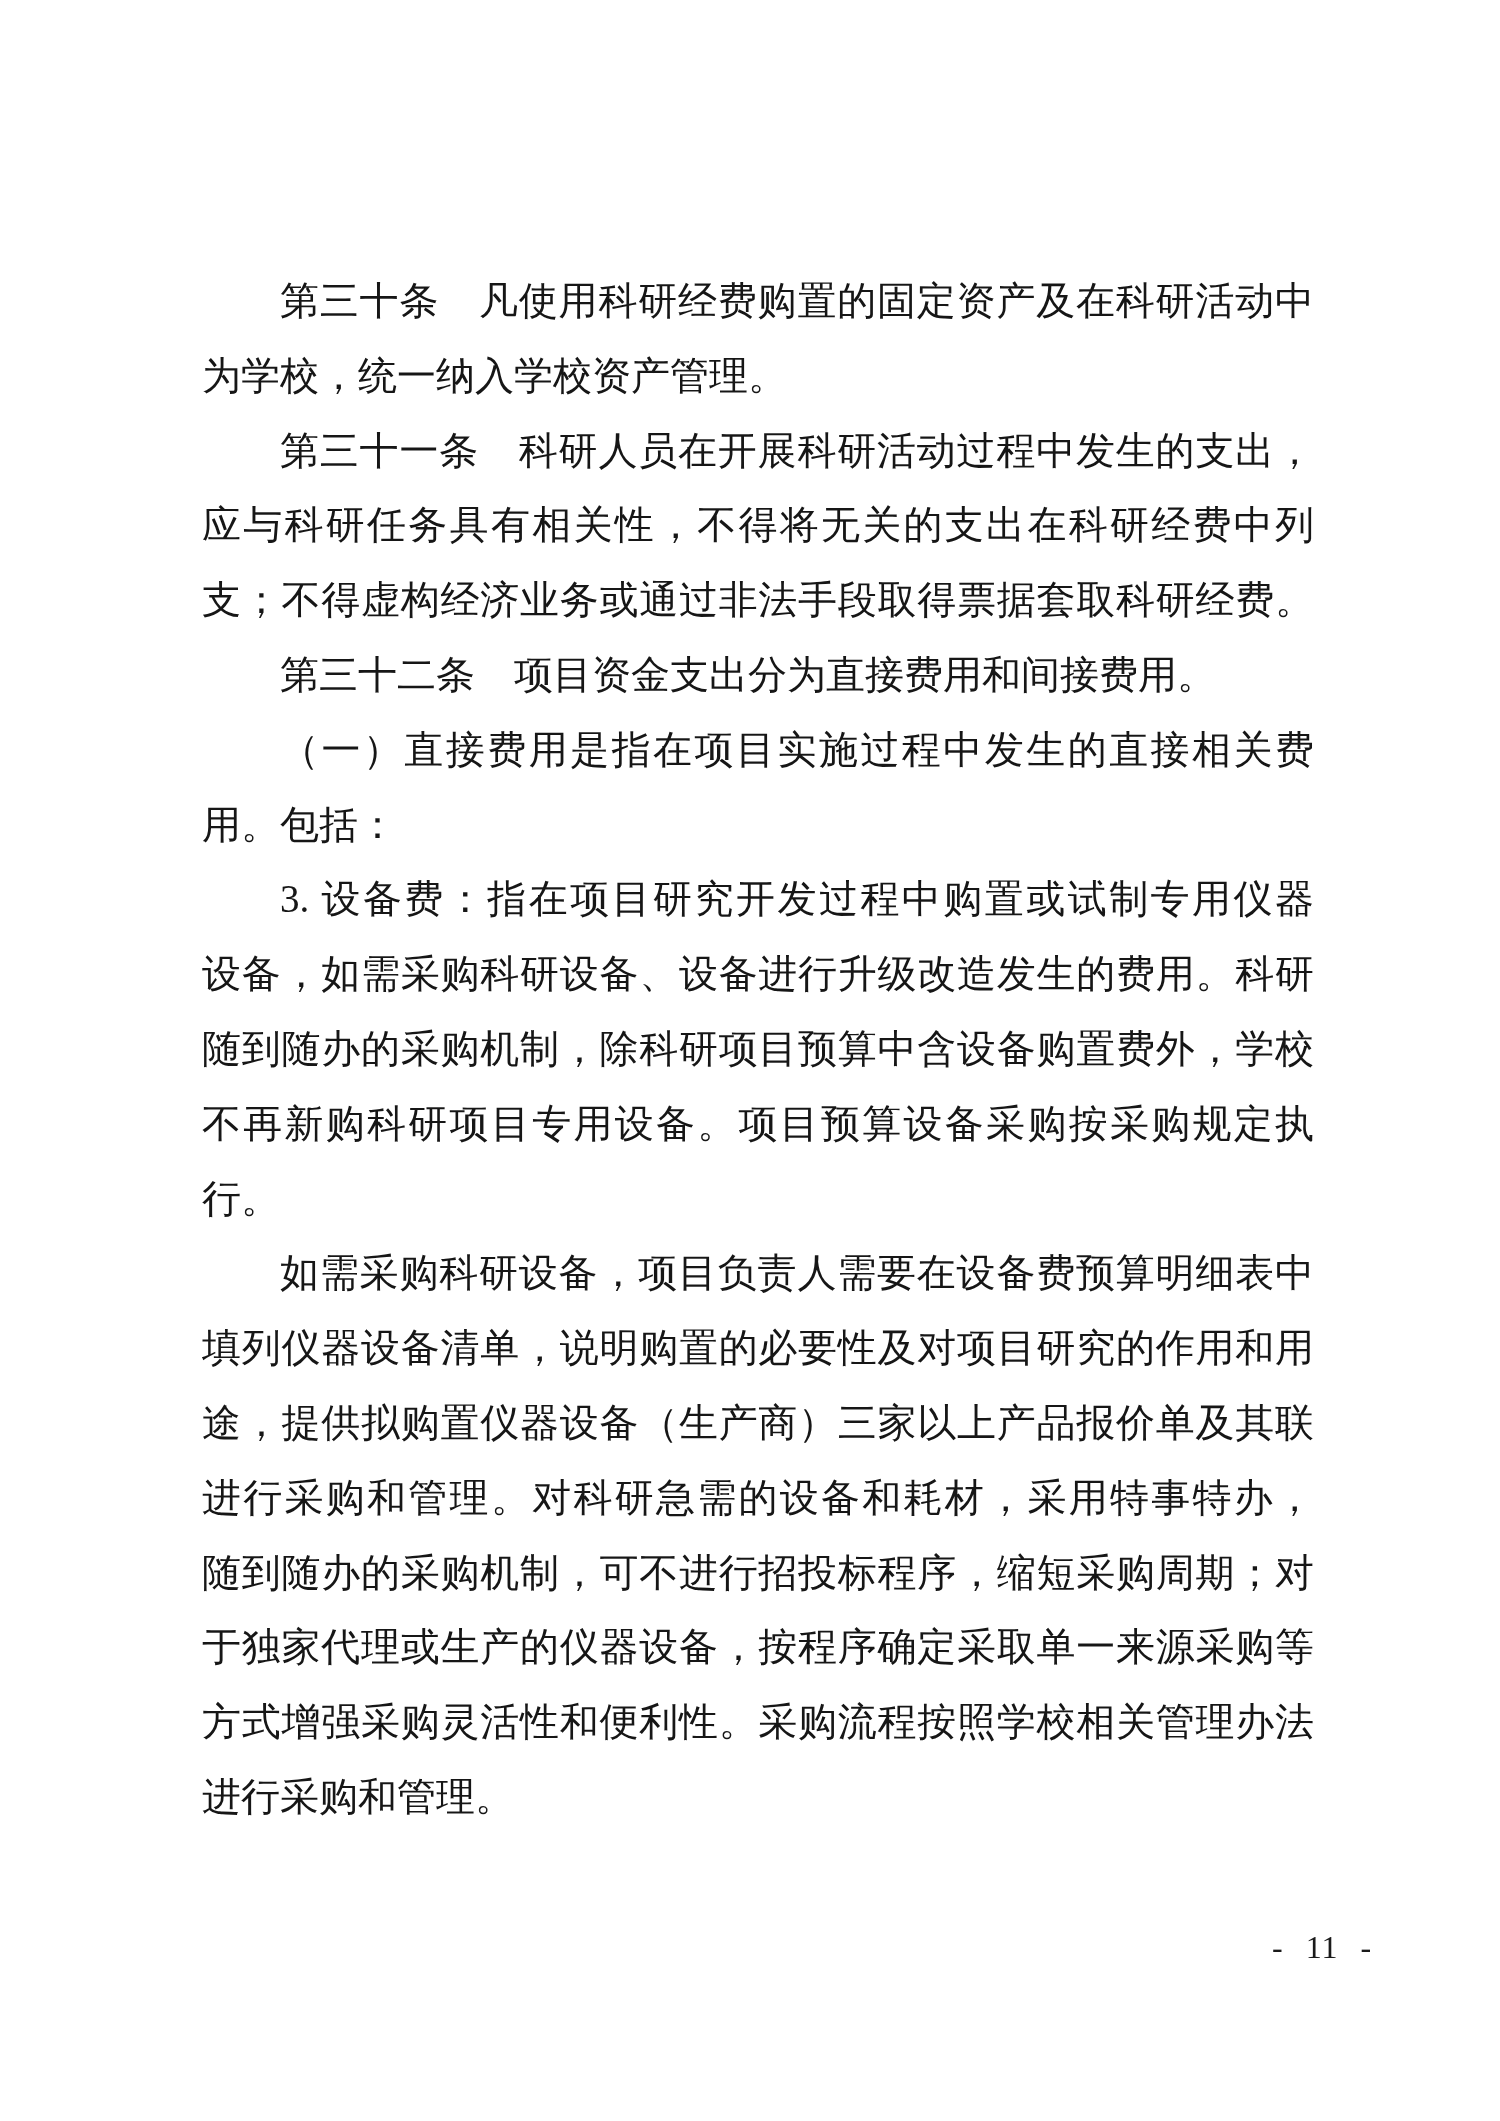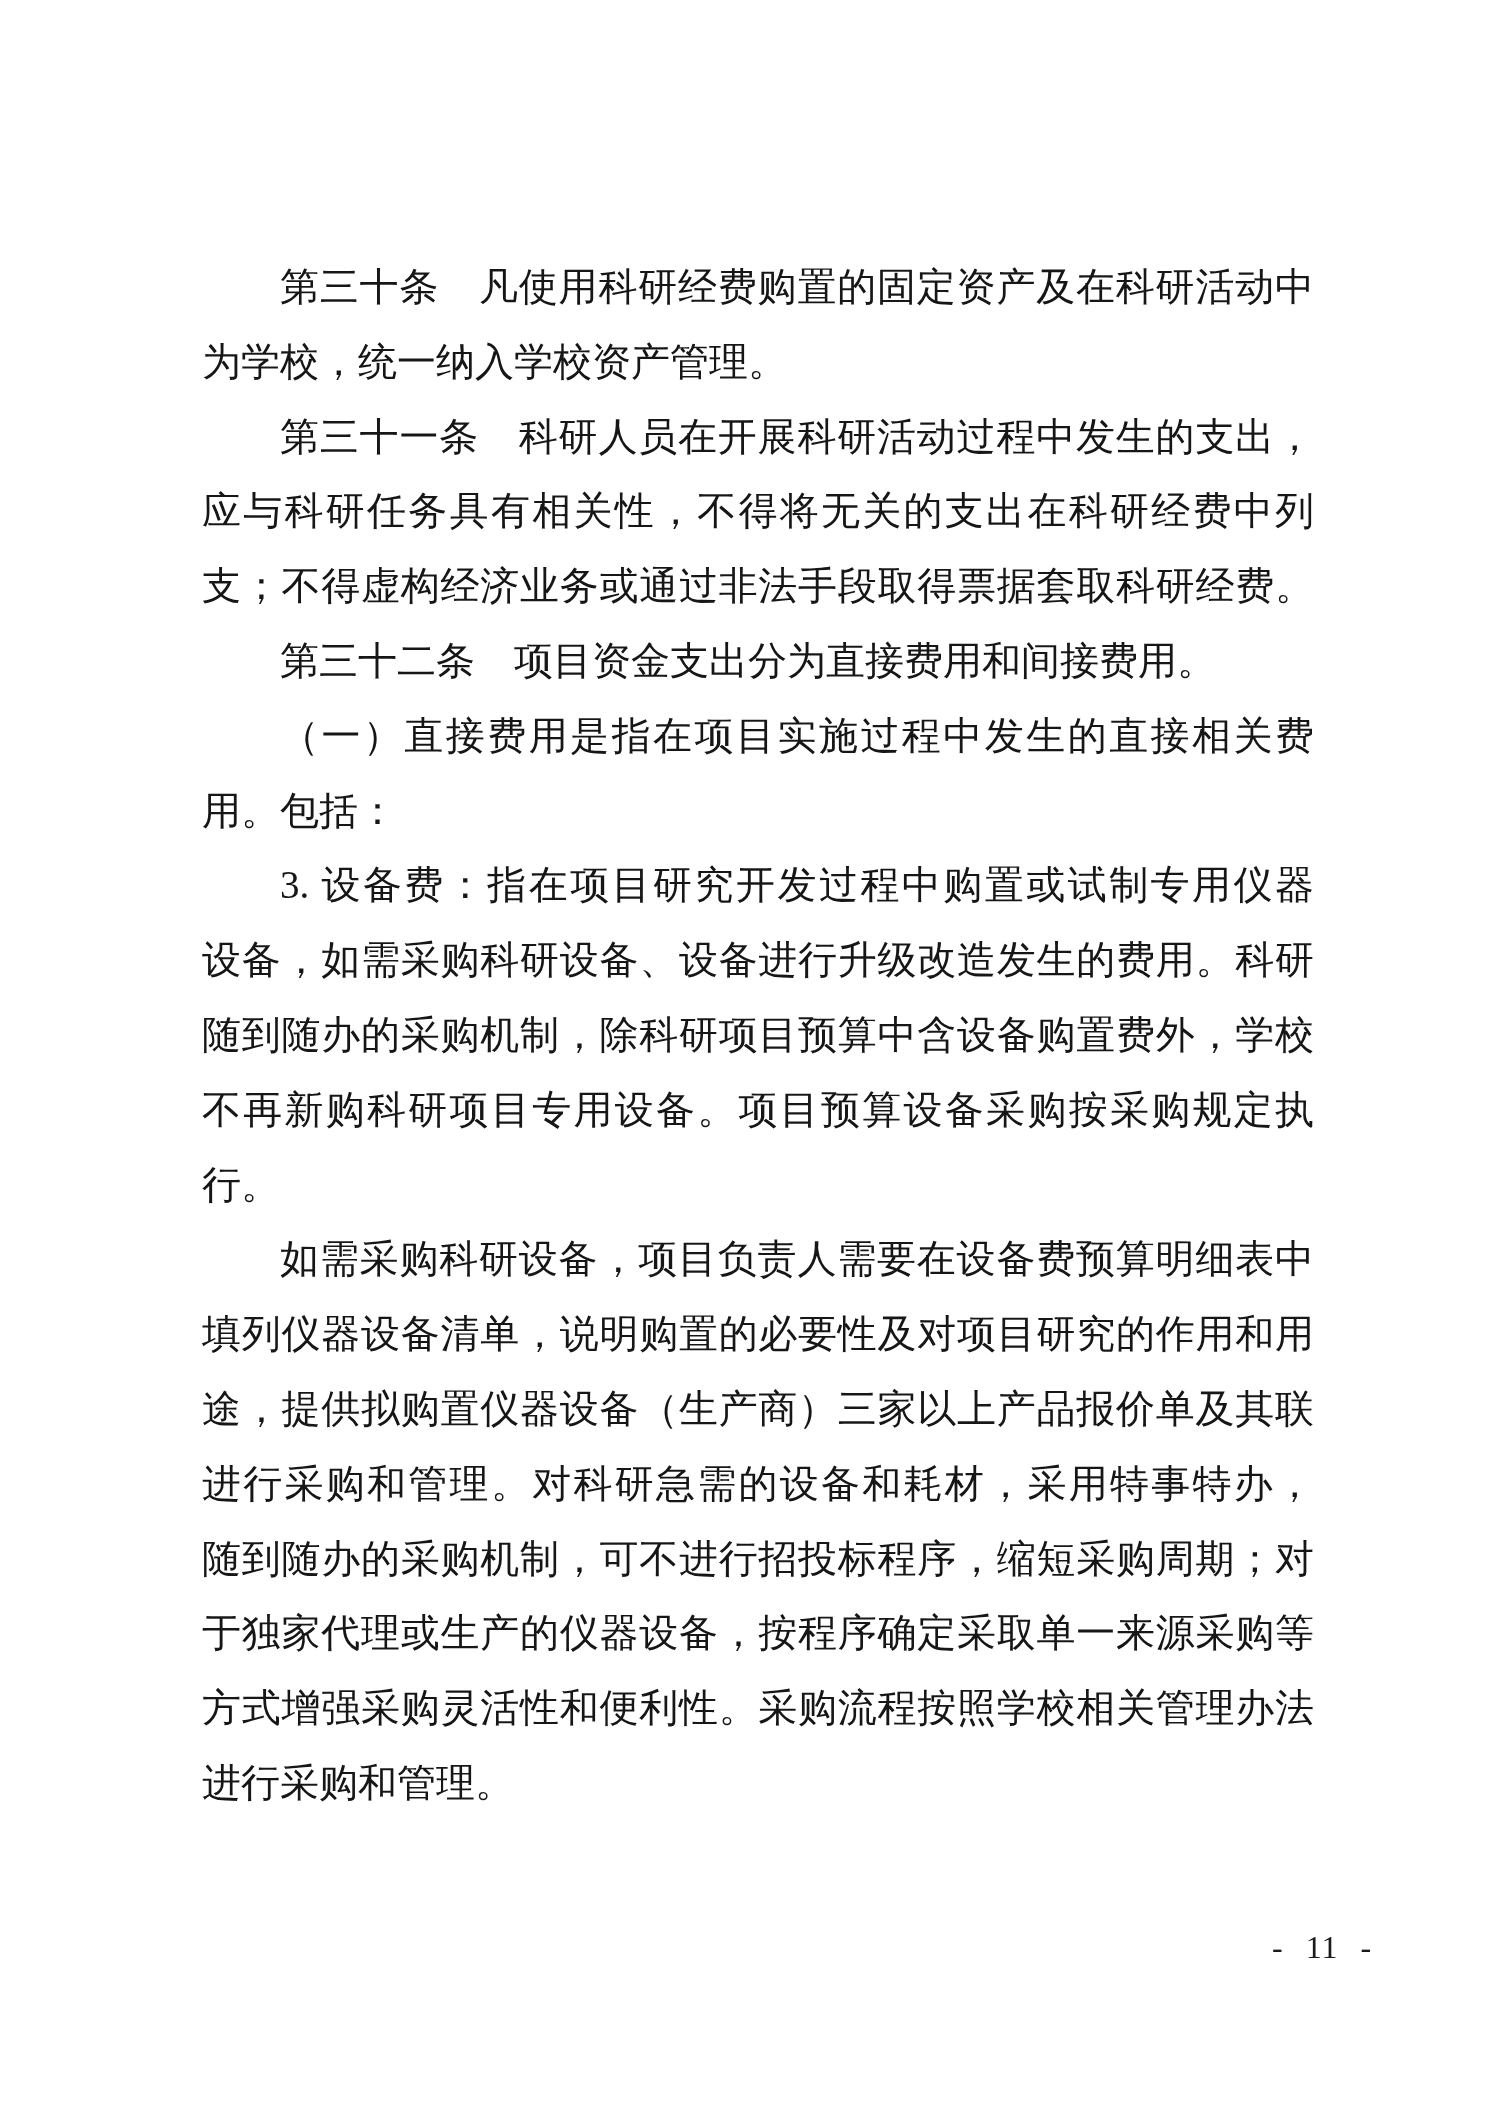--- a/index.html
+++ b/index.html
@@ -11,21 +11,21 @@
     position: relative;
     width: 1500px;
     height: 2121px;
     background: #ffffff;
     overflow: hidden;
     font-family: "Liberation Serif", "DejaVu Serif", serif;
   }
   .text-block {
     position: absolute;
     left: 202px;
-    top: 250px;
+    top: 264px;
     width: 1112px;
   }
   .ln {
     height: 74.8px;
     line-height: 74.8px;
     font-size: 39px;
     color: #161616;
     font-weight: normal;
     text-align: justify;
     text-justify: inter-character;

